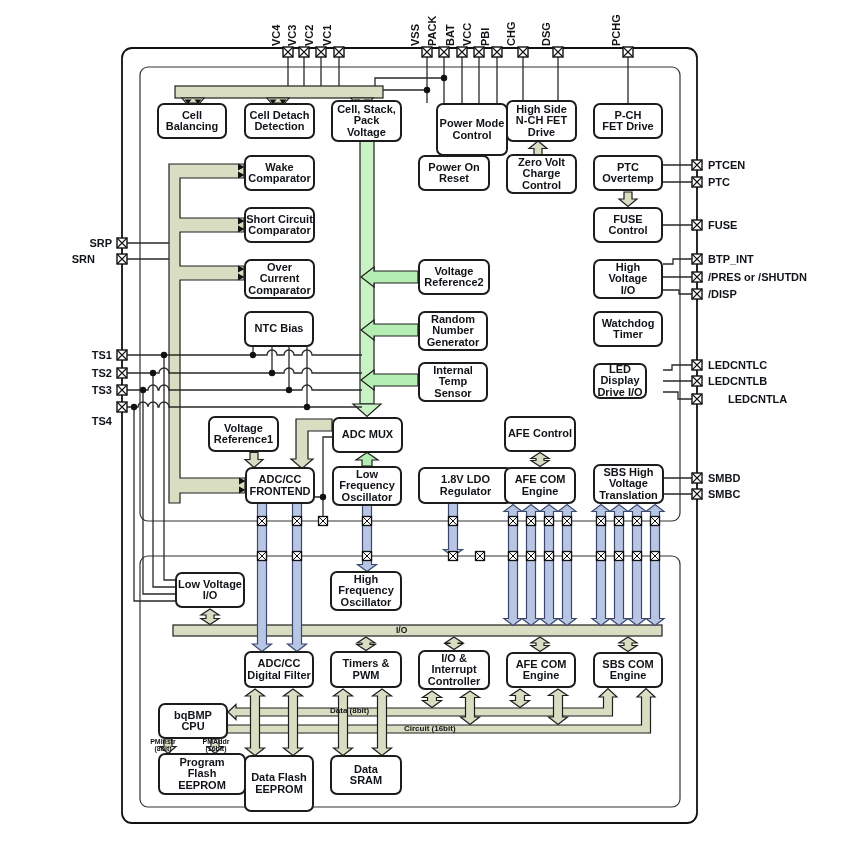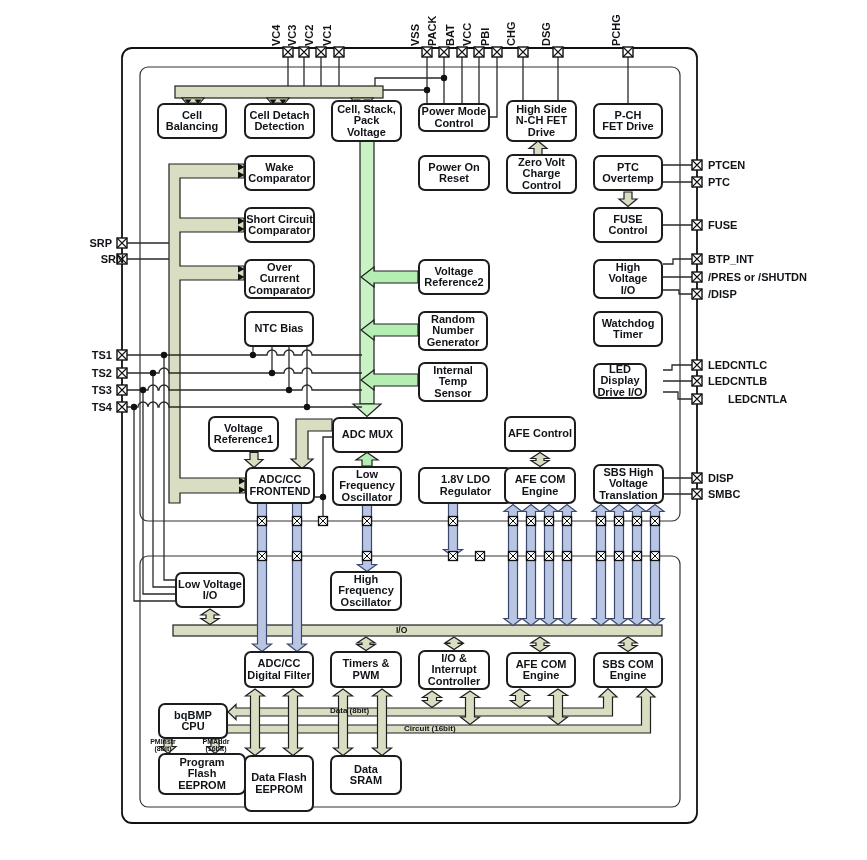--- a/index.html
+++ b/index.html
@@ -233,21 +233,21 @@
   </g>
 </svg>
 
 <div class="blk" style="left:157px;top:103px;width:70px;height:36px">Cell
 Balancing</div>
 <div class="blk" style="left:244px;top:103px;width:71px;height:36px">Cell Detach
 Detection</div>
 <div class="blk" style="left:331px;top:100px;width:71px;height:42px">Cell, Stack,
 Pack
 Voltage</div>
-<div class="blk" style="left:418px;top:103px;width:72px;height:29px">Power Mode
+<div class="blk" style="left:436px;top:103px;width:72px;height:53px">Power Mode
 Control</div>
 <div class="blk" style="left:506px;top:100px;width:71px;height:42px">High Side
 N-CH FET
 Drive</div>
 <div class="blk" style="left:593px;top:103px;width:70px;height:36px">P-CH
 FET Drive</div>
 <div class="blk" style="left:244px;top:155px;width:71px;height:36px">Wake
 Comparator</div>
 <div class="blk" style="left:418px;top:155px;width:72px;height:36px">Power On
 Reset</div>
@@ -328,36 +328,36 @@
 <div class="tpin" style="left:421px">VSS</div>
 <div class="tpin" style="left:438px">PACK</div>
 <div class="tpin" style="left:456px">BAT</div>
 <div class="tpin" style="left:473px">VCC</div>
 <div class="tpin" style="left:491px">PBI</div>
 <div class="tpin" style="left:517px">CHG</div>
 <div class="tpin" style="left:552px">DSG</div>
 <div class="tpin" style="left:622px">PCHG</div>
 
 <div class="lpin" style="left:68px;top:237px">SRP</div>
-<div class="lpin" style="left:80px;top:253px">SRN</div>
+<div class="lpin" style="left:51px;top:253px">SRN</div>
 <div class="lpin" style="left:68px;top:349px">TS1</div>
 <div class="lpin" style="left:68px;top:367px">TS2</div>
 <div class="lpin" style="left:68px;top:384px">TS3</div>
-<div class="lpin" style="left:68px;top:401px">TS4</div>
+<div class="lpin" style="left:68px;top:415px">TS4</div>
 
 <div class="rpin" style="left:708px;top:159px">PTCEN</div>
 <div class="rpin" style="left:708px;top:176px">PTC</div>
 <div class="rpin" style="left:708px;top:219px">FUSE</div>
 <div class="rpin" style="left:708px;top:253px">BTP_INT</div>
 <div class="rpin" style="left:708px;top:271px">/PRES or /SHUTDN</div>
 <div class="rpin" style="left:708px;top:288px">/DISP</div>
 <div class="rpin" style="left:708px;top:359px">LEDCNTLC</div>
 <div class="rpin" style="left:708px;top:375px">LEDCNTLB</div>
 <div class="rpin" style="left:728px;top:393px">LEDCNTLA</div>
-<div class="rpin" style="left:708px;top:472px">DISP</div>
+<div class="rpin" style="left:708px;top:472px">SMBD</div>
 <div class="rpin" style="left:708px;top:488px">SMBC</div>
 
 <div class="buslbl" style="left:396px;top:626px;width:24px;font-size:8.5px;line-height:9px">I/O</div>
 <div class="buslbl" style="left:330px;top:707px;width:82px;font-size:8px;line-height:8px;">Data (8bit)</div>
 <div class="buslbl" style="left:404px;top:724.5px;width:62px;font-size:8px;line-height:8px">Circuit (16bit)</div>
 <div class="buslbl" style="left:143px;top:738px;width:40px;font-size:7px;line-height:7px;text-align:center;white-space:pre-line">PMInstr
 (8bit)</div>
 <div class="buslbl" style="left:196px;top:738px;width:40px;font-size:7px;line-height:7px;text-align:center;white-space:pre-line">PMAddr
 (16bit)</div>
 

